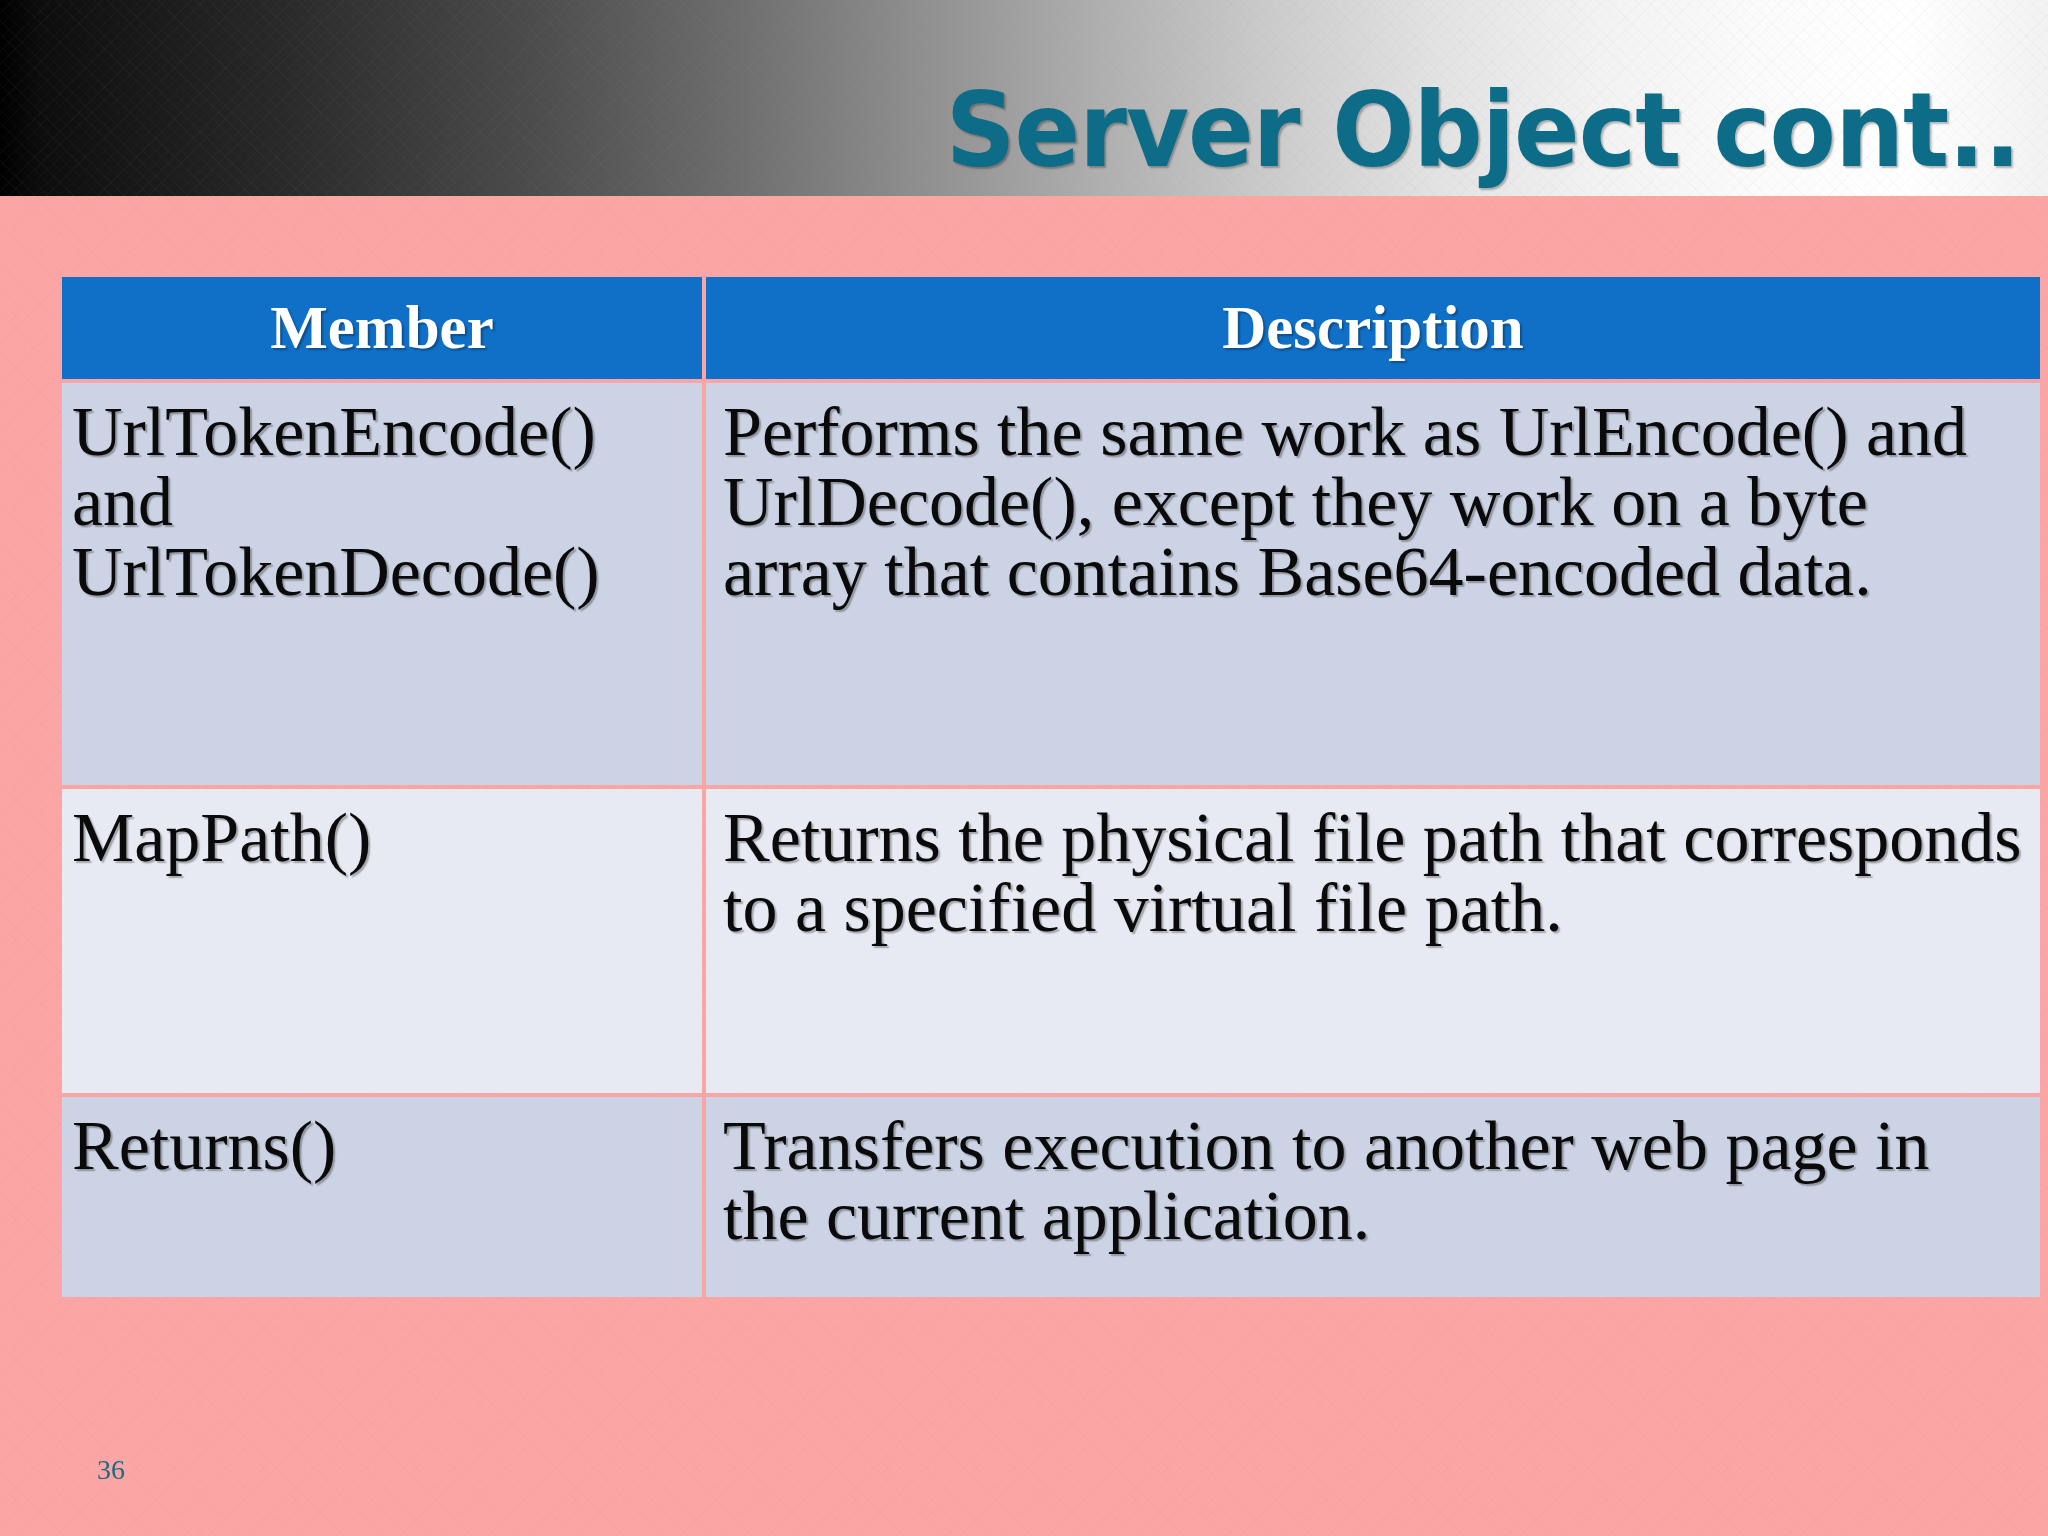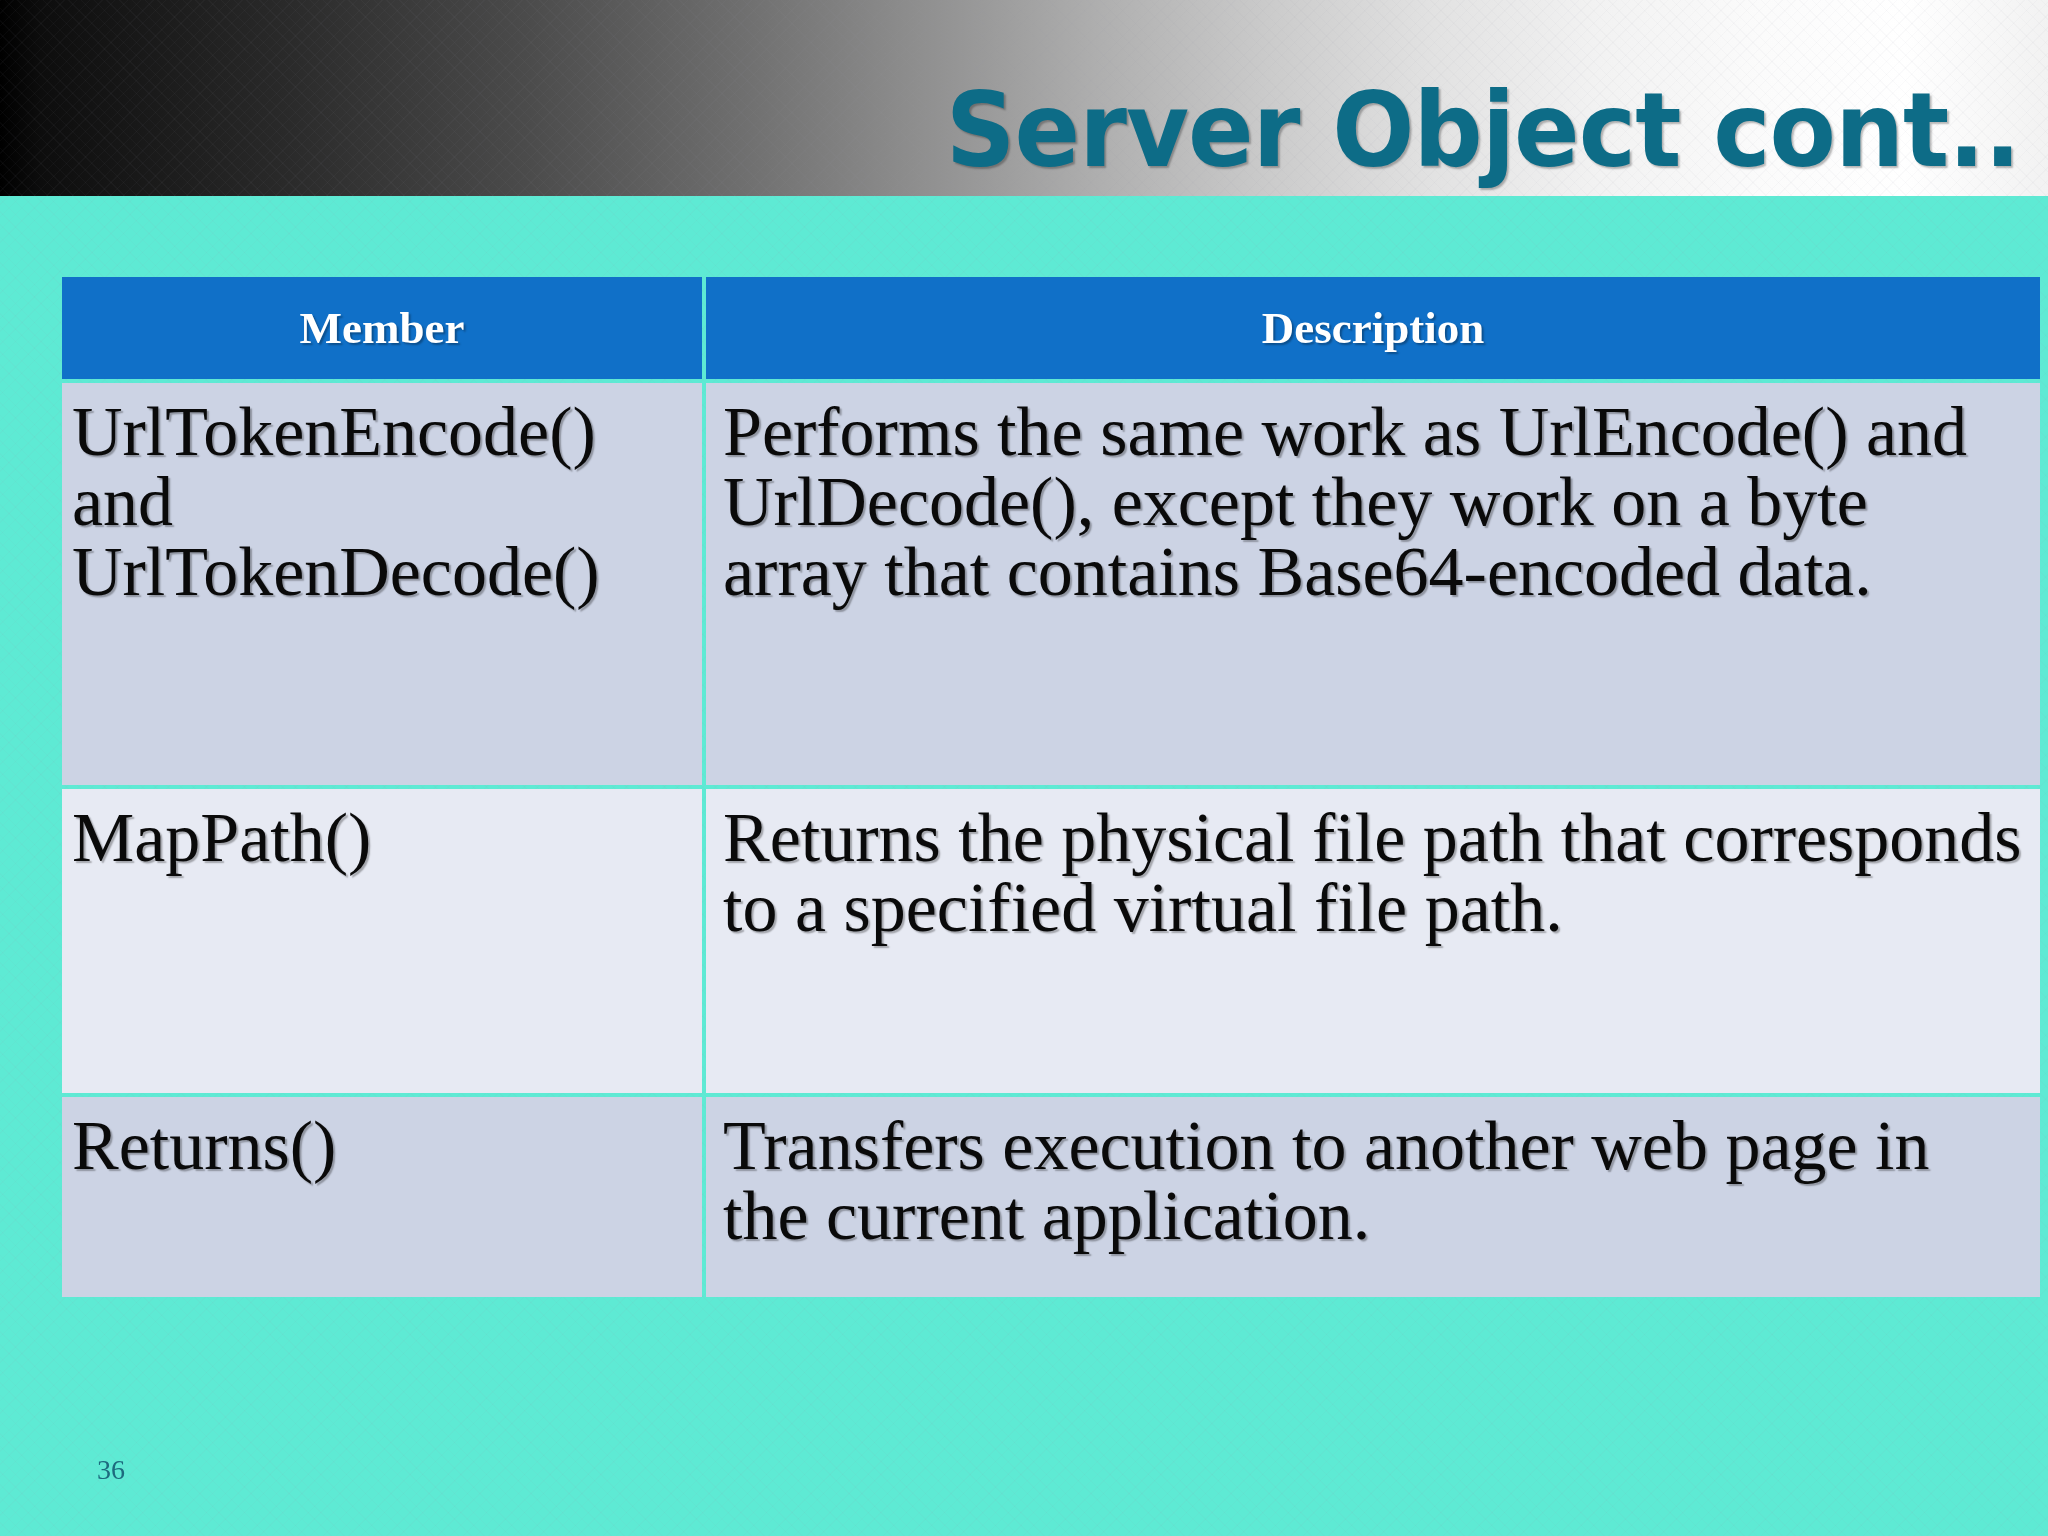--- a/index.html
+++ b/index.html
@@ -12,21 +12,21 @@
     overflow: hidden;
     background: #fbfbfc;
     font-family: "Liberation Serif", "DejaVu Serif", serif;
   }
 
   
   .slide {
     position: relative;
     width: 2048px;
     height: 1536px;
-    background-color: #5eead4;
+    background-color: #fca5a5;
     overflow: hidden;
   }
 
   
   .texture {
     position: absolute;
     left: 0; top: 0;
     width: 2048px;
     height: 1536px;
     pointer-events: none;
@@ -101,21 +101,21 @@
     margin: -4px;
   }
   table.members col.col-member { width: 640px; }
   table.members col.col-desc   { width: 1334px; }
 
   thead th {
     background: #1070c8;
     color: #ffffff;
     font-family: "Liberation Serif", "DejaVu Serif", serif;
     font-weight: bold;
-    font-size: 45px;
+    font-size: 61px;
     line-height: 62px;
     text-align: center;
     vertical-align: middle;
     height: 86px;
     padding: 8px 10px;
     text-shadow: 2px 2px 2px rgba(0,0,0,0.30);
   }
 
   tbody td {
     font-family: "Liberation Serif", "DejaVu Serif", serif;

